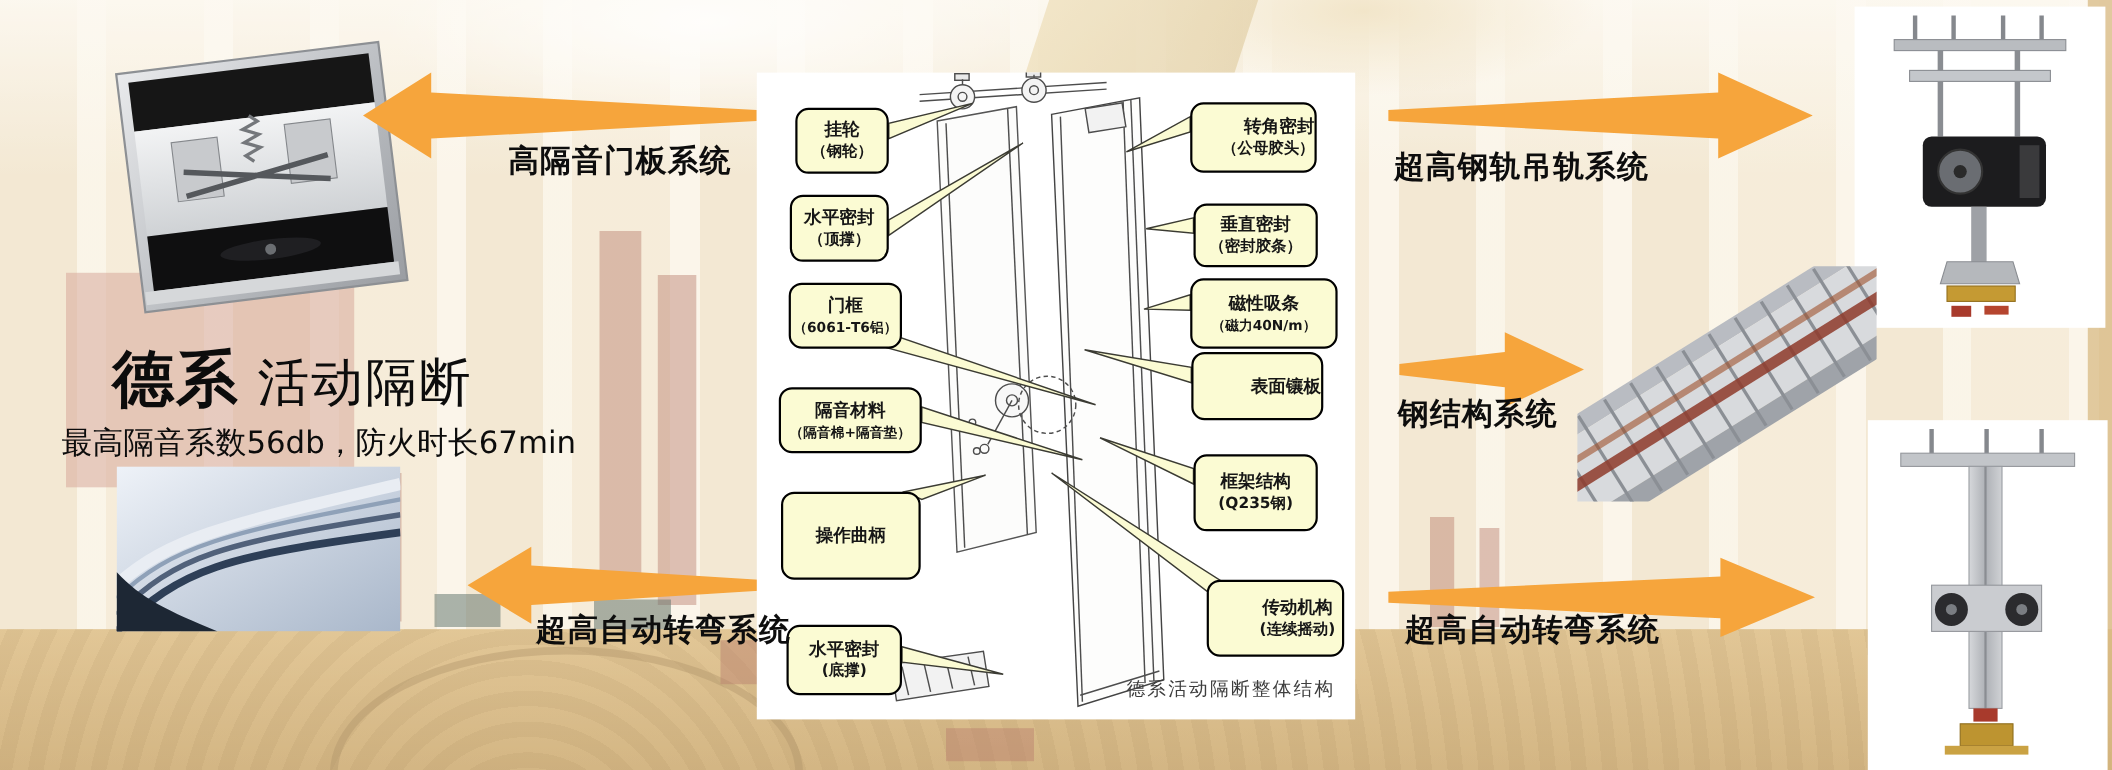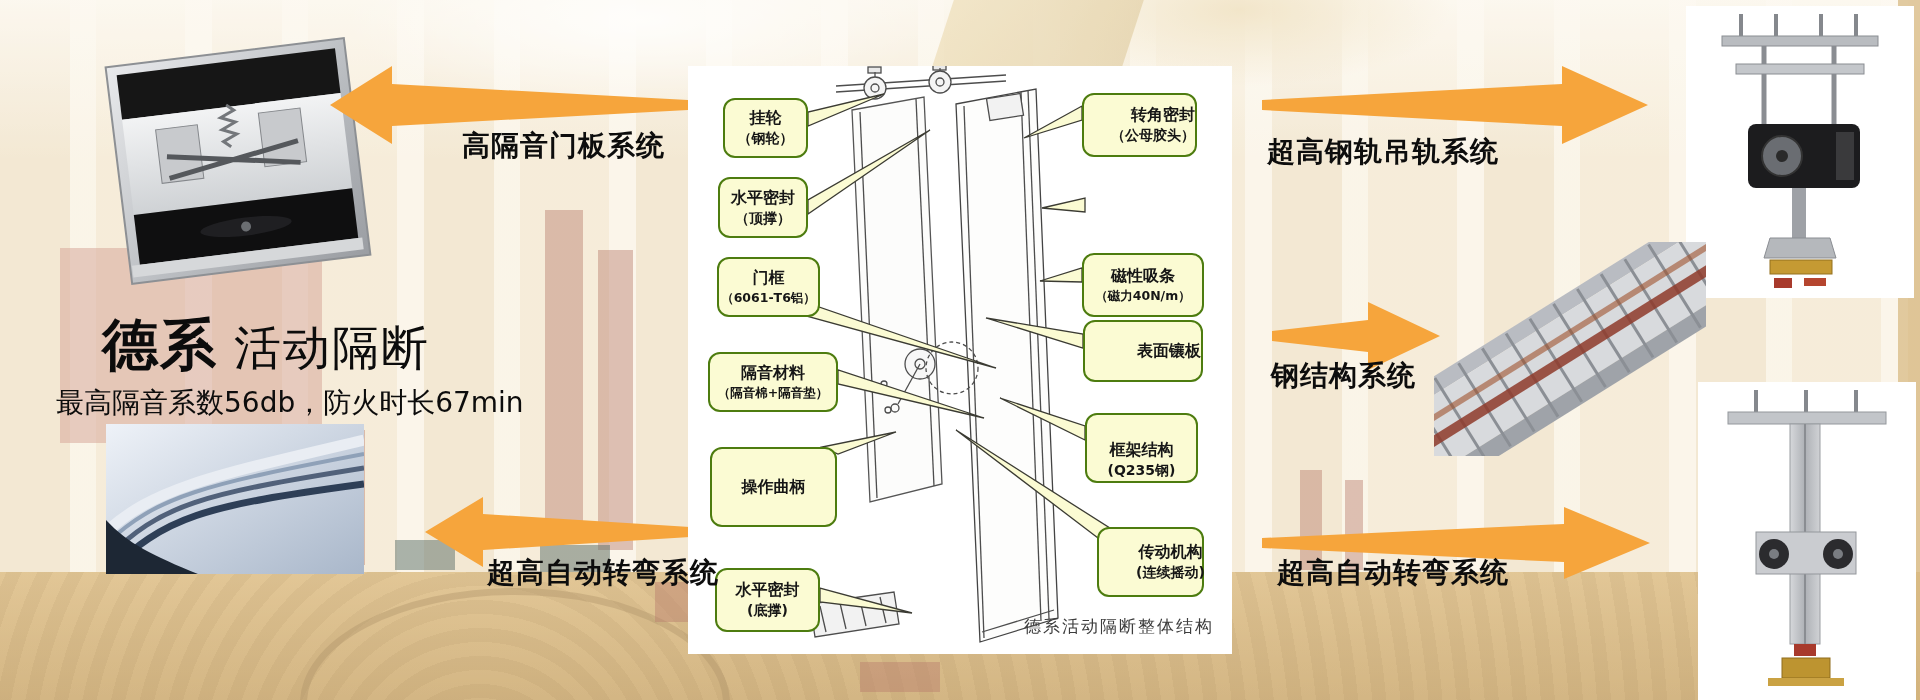--- a/index.html
+++ b/index.html
@@ -66,21 +66,21 @@
   
   .diagram-panel {
     position:absolute; left:688px; top:66px; width:544px; height:588px;
     background:#ffffff; z-index:2;
   }
   .diagram-drawing, .wedges { position:absolute; inset:0; }
   .wedges { z-index:2; }
   .diagram-drawing { z-index:1; }
   .callout {
     position:absolute; z-index:3;
-    background:#FBFBD3; border:2px solid #4d7c0f; border-radius:12px;
+    background:#FBFBD3; border:2px solid #000000; border-radius:12px;
     display:flex; flex-direction:column; align-items:center; justify-content:center;
     text-align:center; font-weight:600; color:#161616; line-height:1.4;
     white-space:nowrap;
   }
   .c-line1 { font-size:16px; }
   .c-line2 { font-size:14px; }
   .c-line2.fit { font-size:12.5px; }
   .diagram-caption {
     position:absolute; right:18px; bottom:16px; z-index:3;
     font-size:17px; color:#3d3d3d; letter-spacing:2px;
@@ -266,33 +266,37 @@
     </div>
     <div class="callout" style="left:27px;top:502px;width:105px;height:64px;">
       <span class="c-line1">水平密封</span>
       <span class="c-line2">(底撑)</span>
     </div>
 
     <div class="callout" style="left:394px;top:27px;width:115px;height:64px;align-items:flex-end;">
       <span class="c-line1">转角密封</span>
       <span class="c-line2">（公母胶头）</span>
     </div>
-    <div class="callout" style="left:394px;top:187px;width:122px;height:64px;">
+    <div class="callout" style="left:397px;top:119px;width:113px;height:58px;">
+      <span class="c-line1">垂直密封</span>
+      <span class="c-line2">（密封胶条）</span>
+    </div>
+    <div class="callout" style="left:394px;top:187px;width:134px;height:64px;">
       <span class="c-line1">磁性吸条</span>
       <span class="c-line2 fit">（磁力40N/m）</span>
     </div>
     <div class="callout" style="left:395px;top:254px;width:120px;height:62px;align-items:flex-end;">
       <span class="c-line1">表面镶板</span>
       <span class="c-line2"></span>
     </div>
-    <div class="callout" style="left:397px;top:347px;width:113px;height:70px;justify-content:flex-end;">
+    <div class="callout" style="left:397px;top:347px;width:113px;height:70px;">
       <span class="c-line1">框架结构</span>
       <span class="c-line2">(Q235钢)</span>
     </div>
-    <div class="callout" style="left:409px;top:461px;width:107px;height:70px;padding-left:40px;">
+    <div class="callout" style="left:409px;top:461px;width:125px;height:70px;padding-left:40px;">
       <span class="c-line1">传动机构</span>
       <span class="c-line2">(连续摇动)</span>
     </div>
 
     <div class="diagram-caption">德系活动隔断整体结构</div>
   </div>
 
   <div class="photo photo-white" style="left:1686px;top:6px;width:228px;height:292px;">
     <svg width="228" height="292" viewBox="0 0 228 292">
       <g stroke="#85888d" stroke-width="4">

